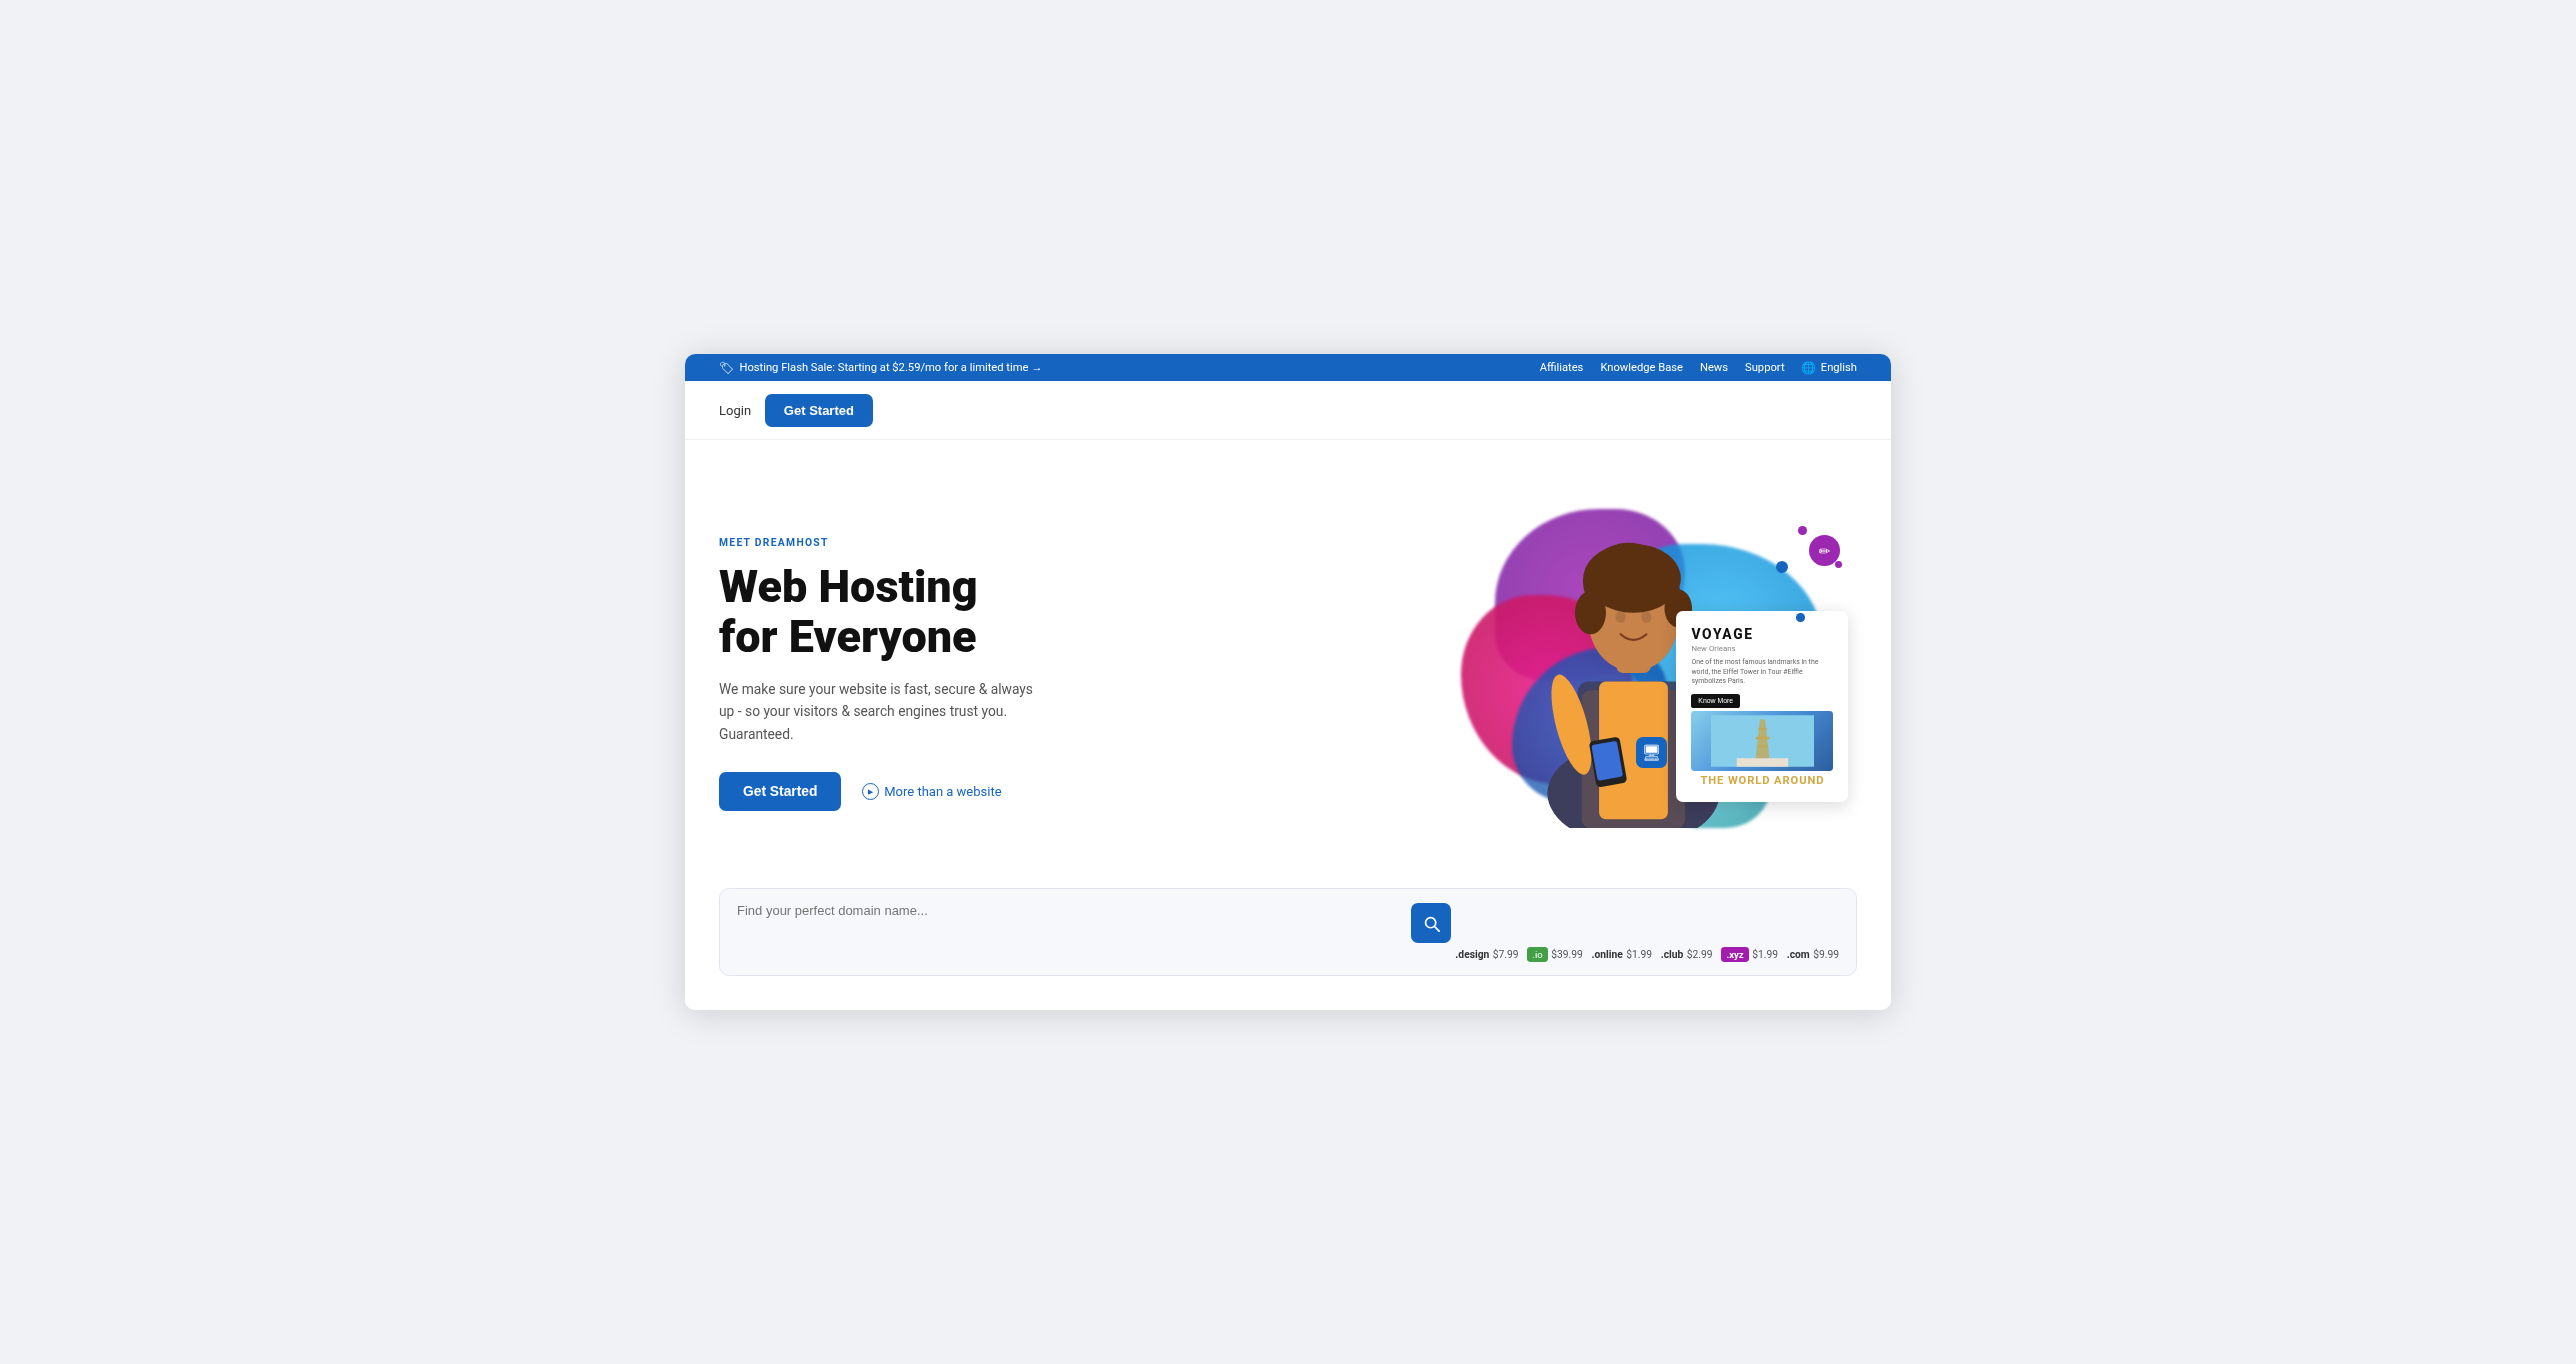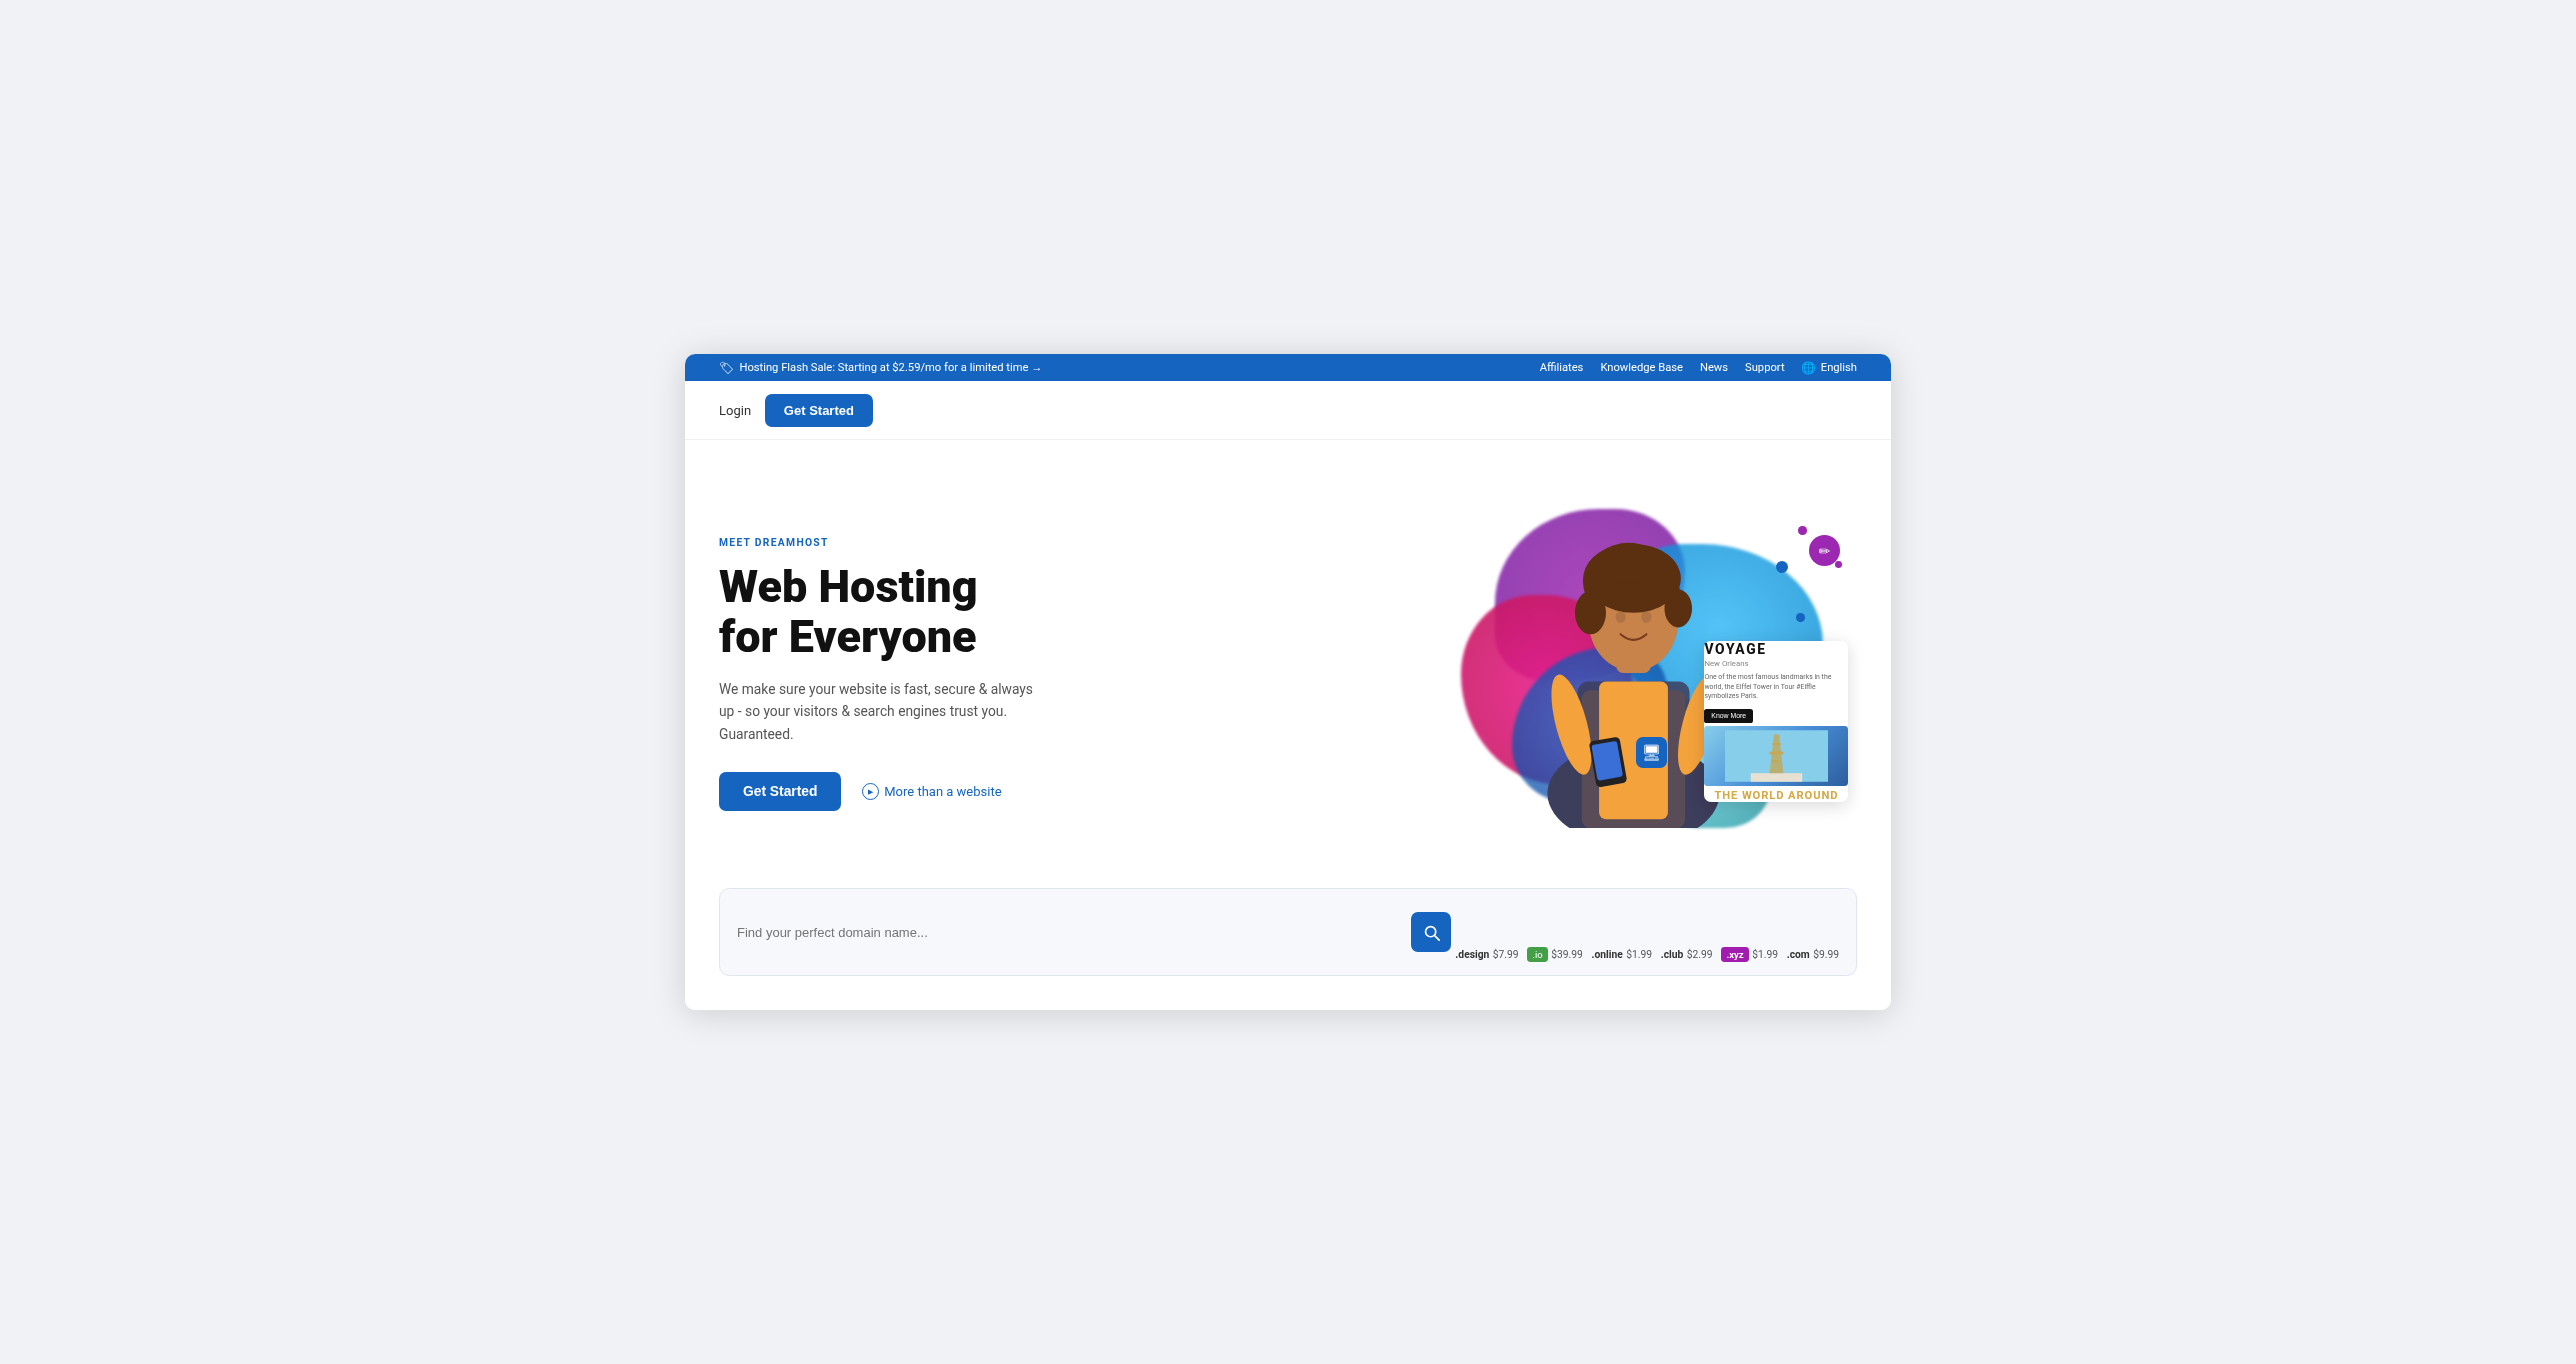--- a/index.html
+++ b/index.html
@@ -255,25 +255,25 @@
       z-index: 3;
       display: flex;
       align-items: flex-end;
       justify-content: center;
     }
     
     .voyage-card {
       position: absolute;
       bottom: 52px;
       right: 8.6px;
-      width: 144px;
+      width: 172px;
       background: #fff;
       border-radius: 6.9px;
       box-shadow: 0 3.4px 17px rgba(0,0,0,0.15);
-      padding: 0;
+      padding: 15px;
       z-index: 5;
       font-size: 9.5px;
     }
     .voyage-card-title {
       font-size: 13.8px;
       font-weight: 800;
       color: #111;
       letter-spacing: 1.7px;
       margin-bottom: 1.7px;
     }
@@ -384,21 +384,21 @@
     .domain-section {
       background: #fff;
       padding: 0 34px 34px;
     }
     .domain-search-bar {
       background: #f7f8fc;
       border: 0.9px solid #e0e4ef;
       border-radius: 10.3px;
       padding: 13.8px 17px;
       display: flex;
-      align-items: center;
+      align-items: flex-start;
       gap: 4px;
     }
     .domain-input-wrap {
       flex: 1;
       display: flex;
       align-items: center;
     }
     .domain-input {
       width: 100%;
       border: none;

